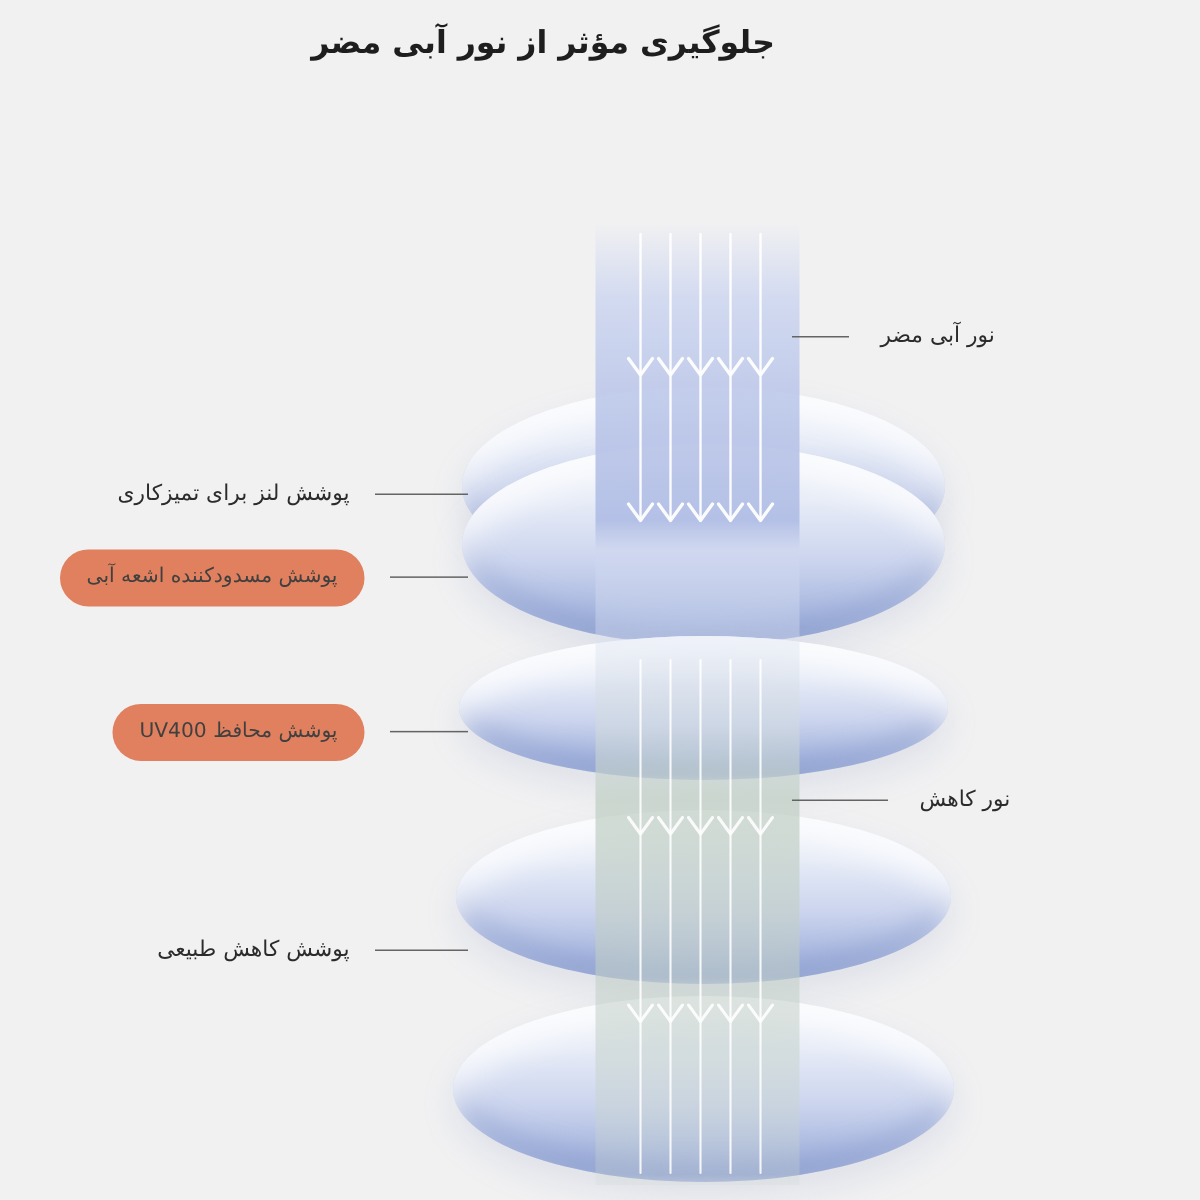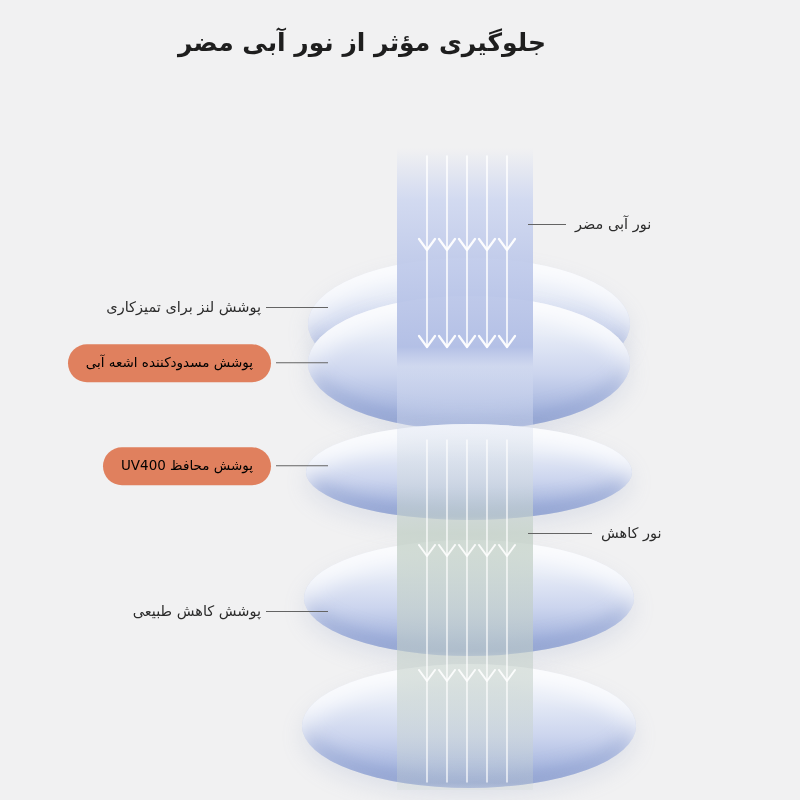--- a/index.html
+++ b/index.html
@@ -6,23 +6,23 @@
   body{
     width:800px;height:800px;
     background:#f1f1f2;
     font-family:"DejaVu Sans", sans-serif;
     position:relative;
     overflow:hidden;
   }
   .stage{position:absolute;inset:0;}
 
   .title{
-    position:absolute;top:28px;left:0;width:724px;
+    position:absolute;top:16px;left:0;width:724px;
     text-align:center;direction:rtl;
-    font-size:25px;font-weight:700;color:#1e1e1e;
+    font-size:21px;font-weight:700;color:#1e1e1e;
     letter-spacing:0;
   }
 
   
   .lens{
     position:absolute;border-radius:50%;
     background:linear-gradient(180deg,#f4f6fb 0%,#e7ecf7 28%,#ccd5ee 58%,#a9b8e0 84%,#9cadd8 96%,#b3c0e4 100%);
     box-shadow:inset 0 14px 22px rgba(255,255,255,0.85),
                inset 0 -10px 18px rgba(120,140,195,0.40),
                0 10px 22px rgba(140,155,195,0.18);
@@ -47,35 +47,35 @@
       rgba(193,207,197,0.75) 60%,
       rgba(193,206,198,0.60) 74%,
       rgba(197,209,202,0.55) 86%,
       rgba(208,217,210,0.25) 100%);
   }
   .arrows{position:absolute;left:395px;top:148px;z-index:7;}
 
   
   .row{
     position:absolute;display:flex;align-items:center;
-    transform:translateY(-50%);z-index:10;direction:ltr;
+    transform:translateY(-50%);z-index:10;direction:ltr;gap:12px;
   }
-  .row-left{right:472px;justify-content:flex-end;}
+  .row-left{right:488px;justify-content:flex-end;margin-top:22px;}
   .row-right{left:528px;}
   .connector{height:0;border-top:1.6px solid #646464;display:inline-block;flex:none;}
   .c62{width:62px;margin-left:5px;}
   .c52{width:52px;margin-left:5px;}
   .c38{width:38px;margin-right:9px;}
   .c64{width:64px;margin-right:9px;}
   .lbl{
     direction:rtl;font-size:14.5px;color:#2b2b2b;white-space:nowrap;
   }
   .pill{
     direction:rtl;white-space:nowrap;
-    background:#e0805e;color:#000000;
+    background:#e0805e;color:#404040;
     font-size:13.5px;line-height:1;
     padding:12px 18px;border-radius:20px;
   }
 </style>
 </head>
 <body>
 
 <div class="stage">
 
   <div class="title">جلوگیری مؤثر از نور آبی مضر</div>

